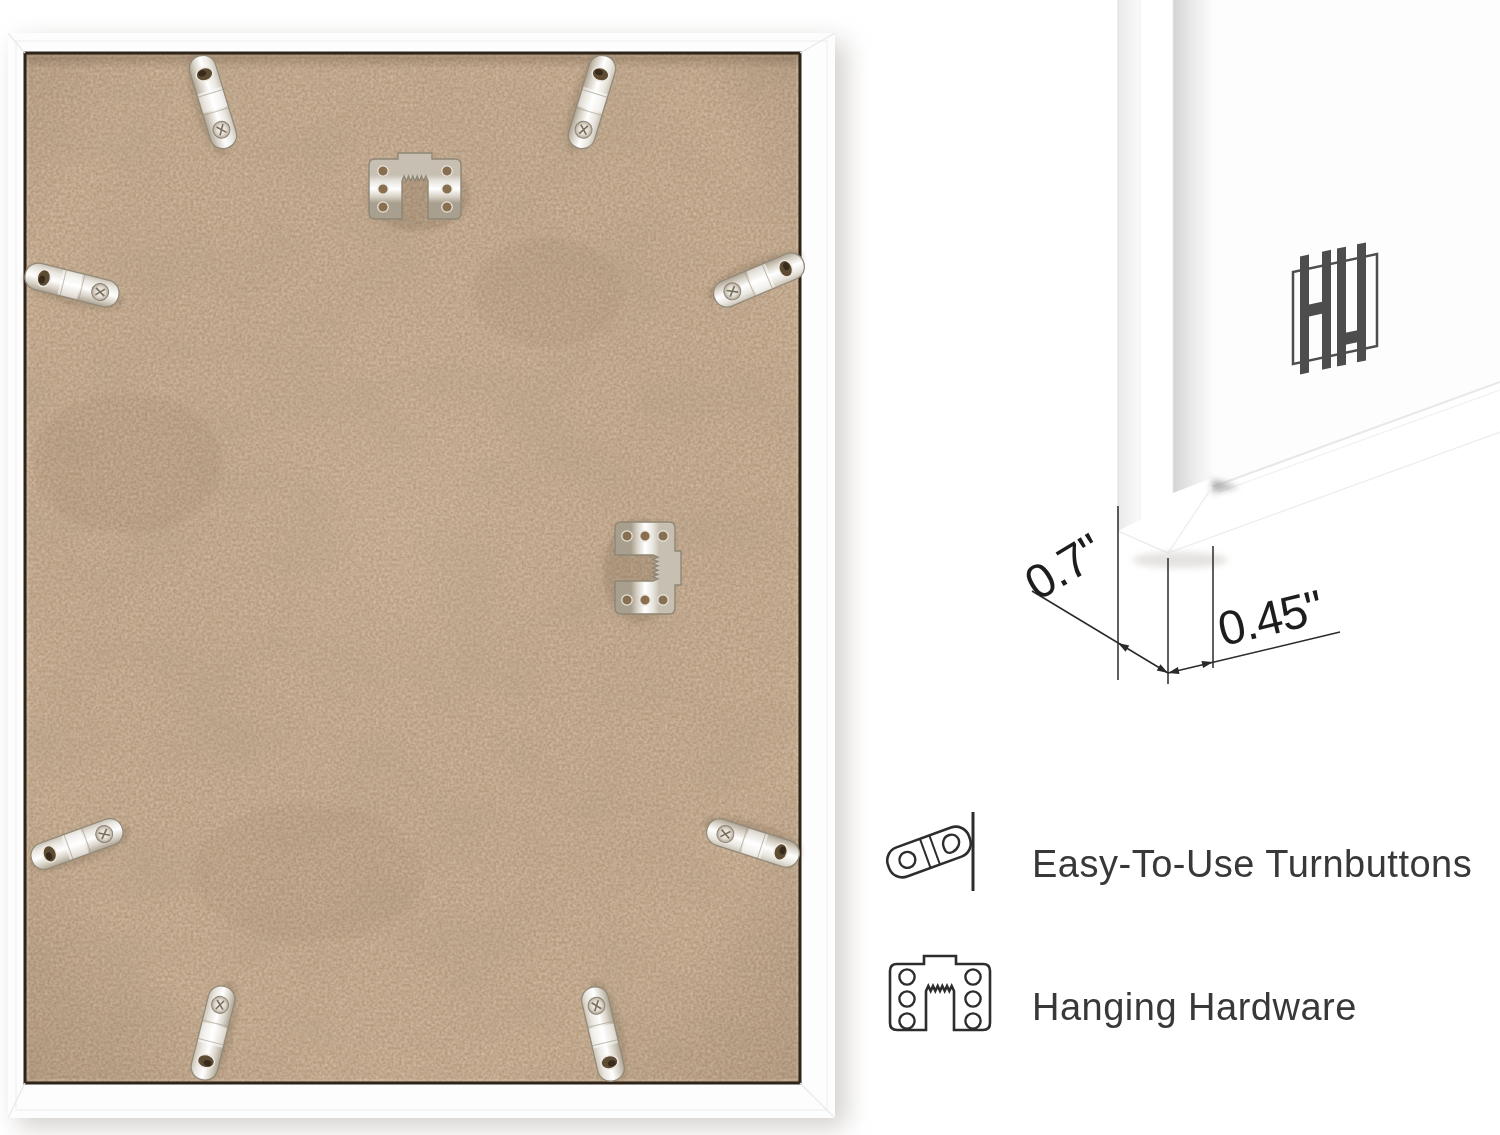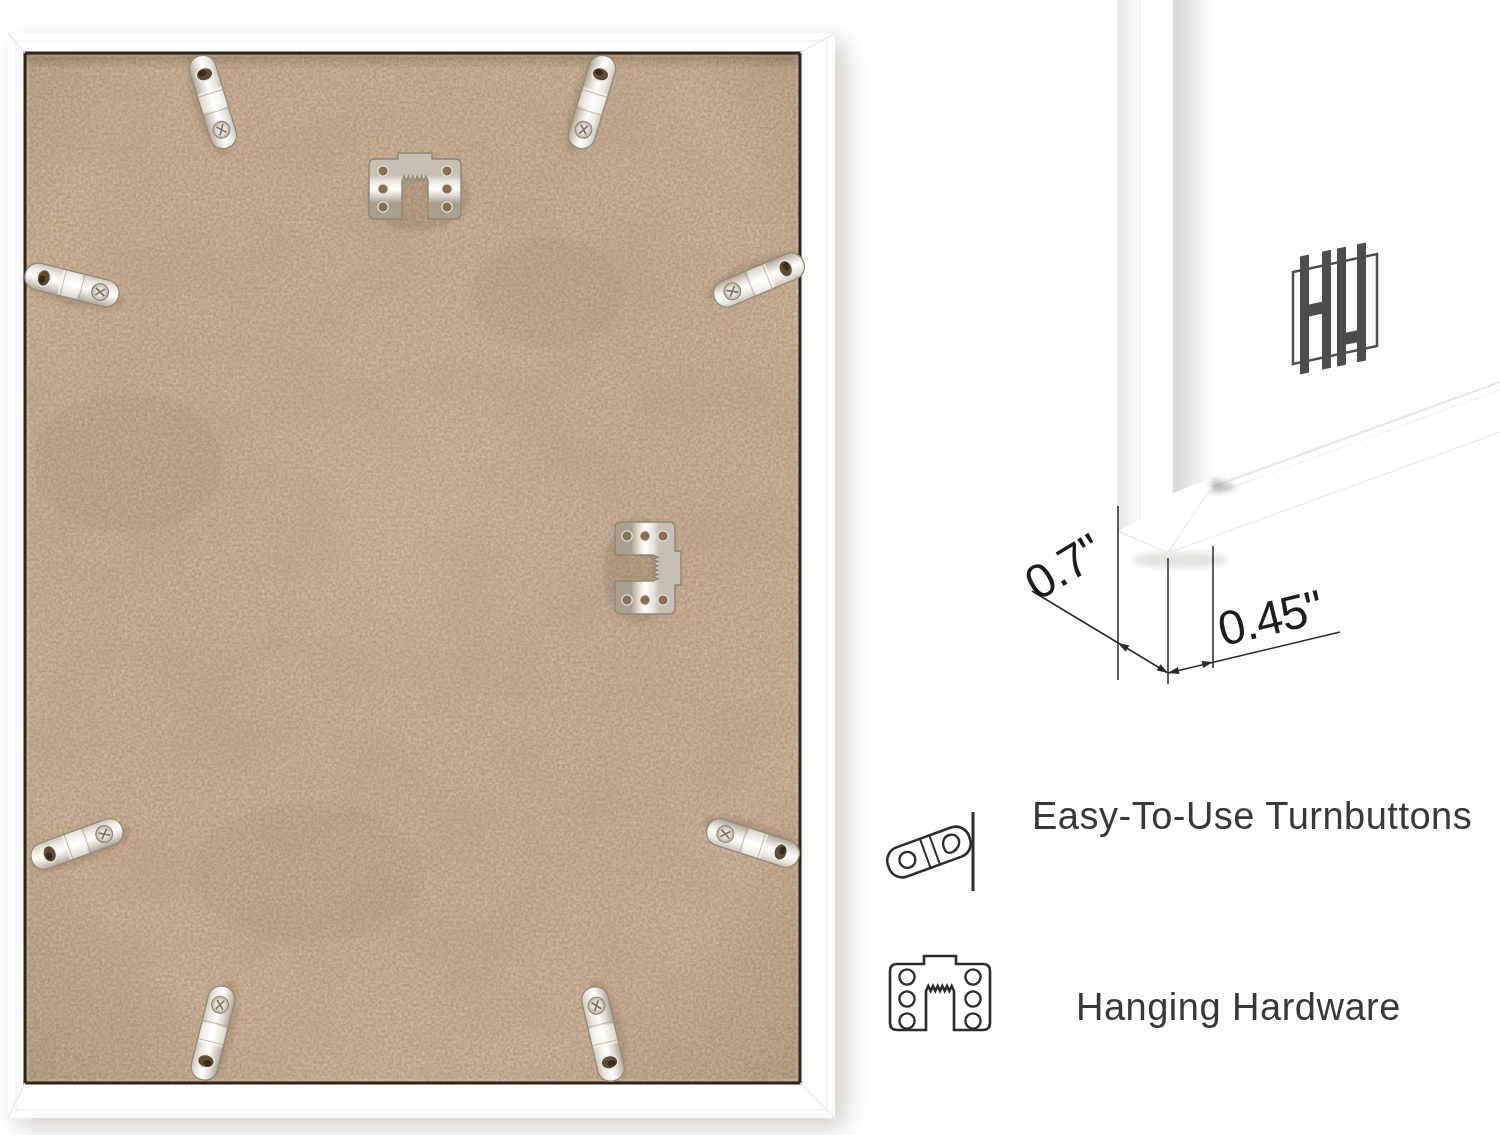--- a/index.html
+++ b/index.html
@@ -13,22 +13,22 @@
     position:absolute;left:8px;top:33px;width:827px;height:1085px;
     filter:drop-shadow(10px 9px 13px rgba(122,112,100,0.34));
   }
   .corner-photo{position:absolute;left:1000px;top:0;width:500px;height:700px;}
   .icon-turnbutton{position:absolute;left:885px;top:810px;width:100px;height:84px;}
   .icon-hanger{position:absolute;left:888px;top:948px;width:104px;height:94px;}
   .feature-label{
     position:absolute;font-size:38px;color:#383838;letter-spacing:.5px;
     white-space:nowrap;line-height:1.15;
   }
-  .fl1{left:1032px;top:795px;}
-  .fl2{left:1076px;top:986px;}
+  .fl1{left:1032px;top:843px;}
+  .fl2{left:1032px;top:986px;}
   .dim-text{
     font-size:48px;fill:#1d1d1d;letter-spacing:-1px;
     font-family:"Liberation Sans","DejaVu Sans",sans-serif;
   }
   svg{display:block;}
 </style>
 </head>
 <body>
 
 <div class="page">

